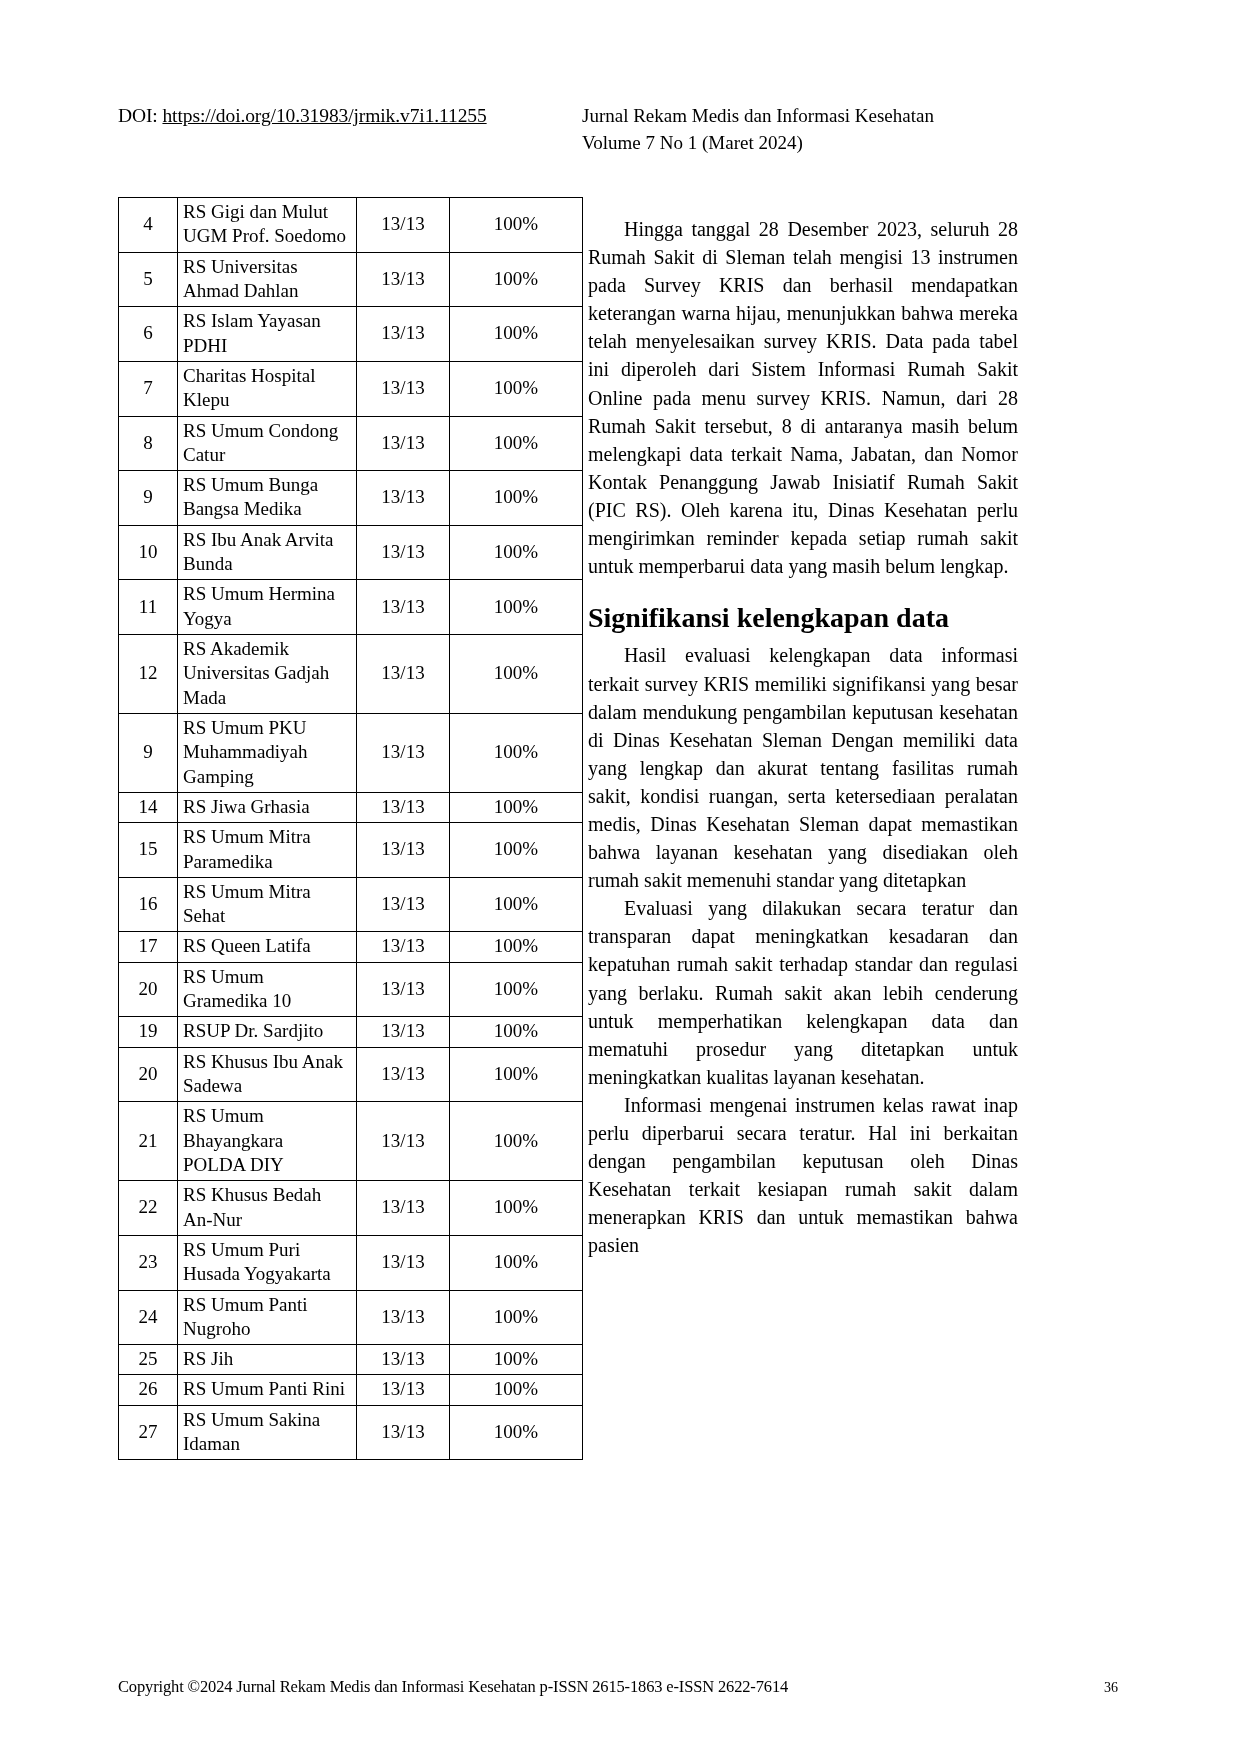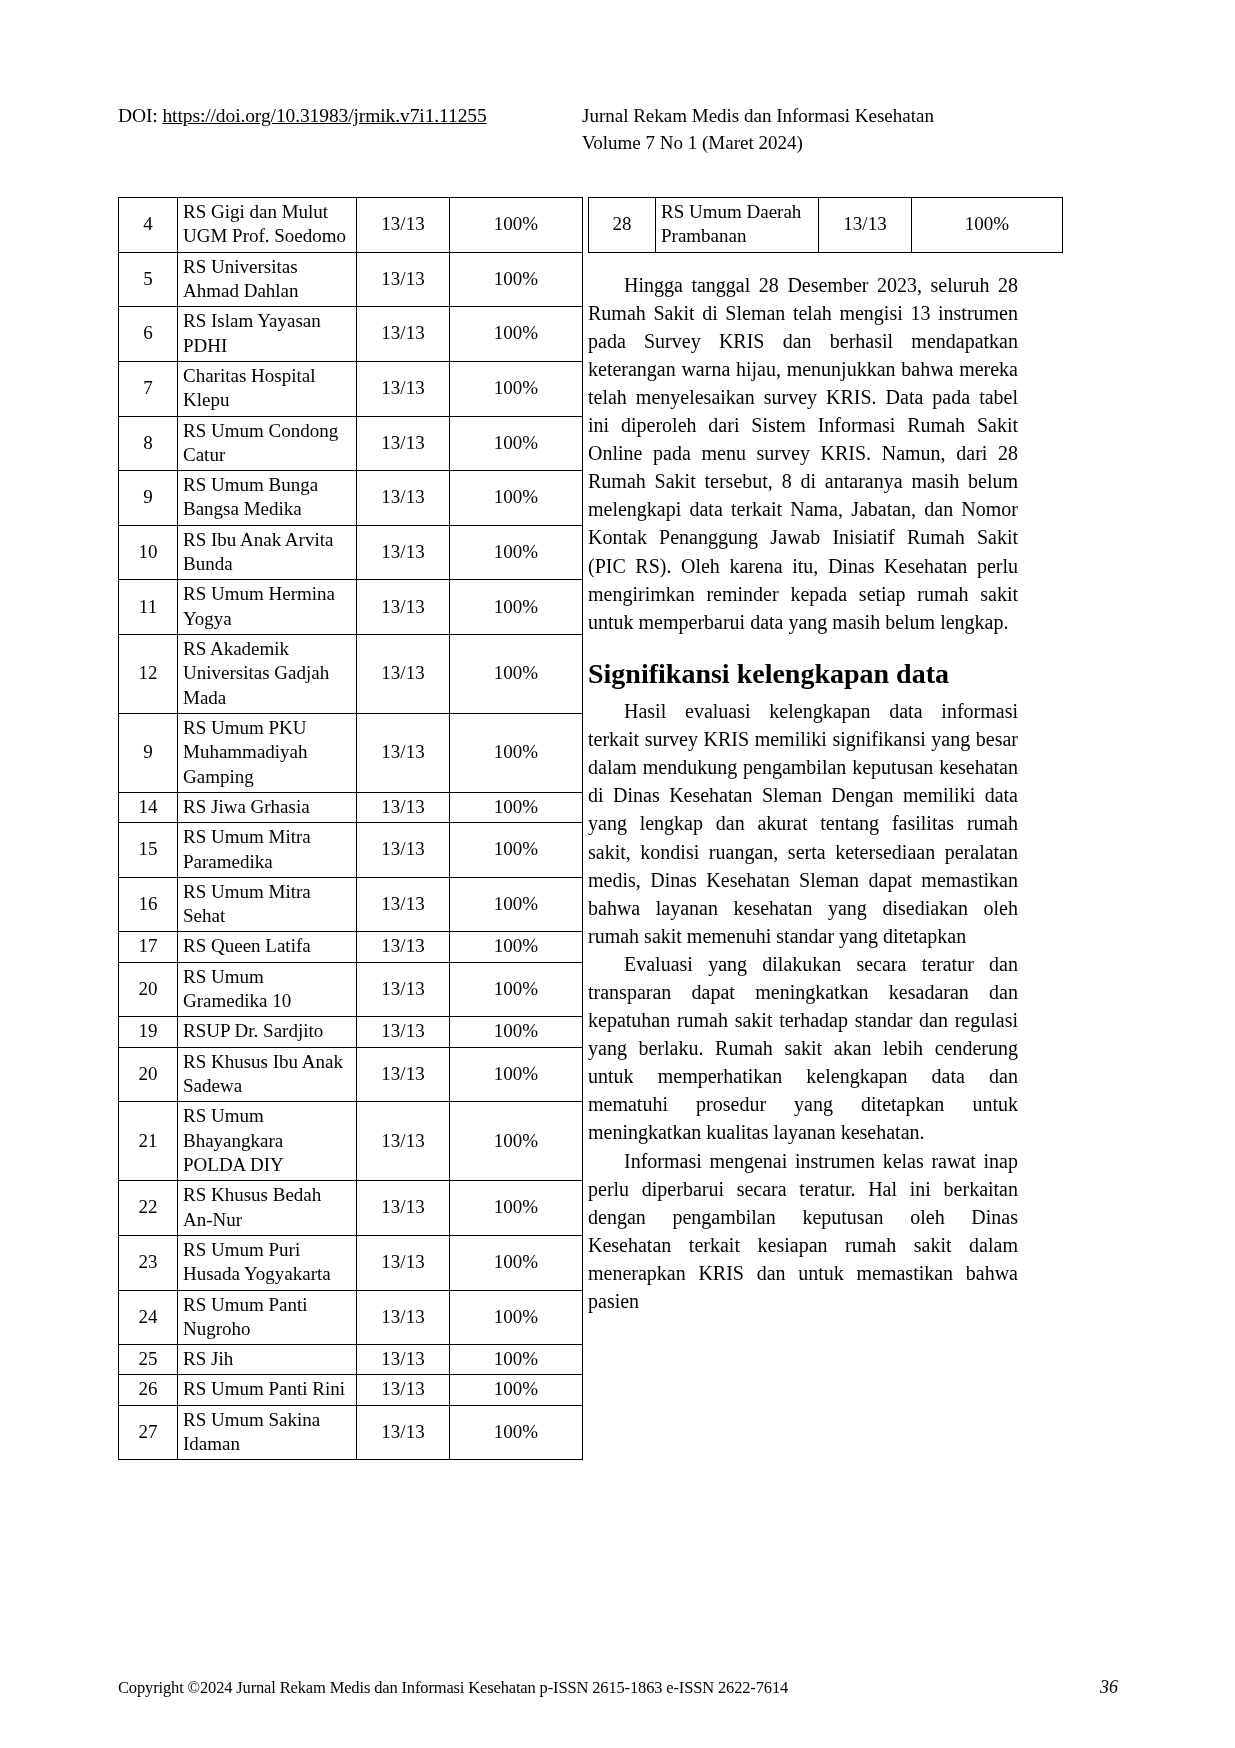--- a/index.html
+++ b/index.html
@@ -121,21 +121,21 @@
     left: 118px;
     top: 1632px;
     width: 1000px;
     display: flex;
     align-items: baseline;
     justify-content: space-between;
     font-size: 16.5px;
     gap: 20px;
   }
   .footer-note { letter-spacing: -0.15px; }
-  .footer-page { font-size: 18px; font-style: italic; }
+  .footer-page { font-size: 14px; }
 </style>
 </head>
 <body>
 
 <div class="page">
 
   <div class="header">
     <div class="header-left">
       <span>DOI: </span><a class="doi-link" href="#">https://doi.org/10.31983/jrmik.v7i1.11255</a>
     </div>
@@ -293,30 +293,20 @@
             <td class="c-name">RS Umum Sakina Idaman</td>
             <td class="c-val">13/13</td>
             <td class="c-pct">100%</td>
           </tr>
         </tbody>
       </table>
     </div>
 
     <div class="col-right">
 
-      <table class="data-table">
-        <tbody>
-          <tr>
-            <td class="r-no">28</td>
-            <td class="r-name">RS Umum Daerah Prambanan</td>
-            <td class="r-val">13/13</td>
-            <td class="r-pct">100%</td>
-          </tr>
-        </tbody>
-      </table>
 
       <p class="body-text first">Hingga tanggal 28 Desember 2023, seluruh 28 Rumah Sakit di Sleman telah mengisi 13 instrumen pada Survey KRIS dan berhasil mendapatkan keterangan warna hijau, menunjukkan bahwa mereka telah menyelesaikan survey KRIS. Data pada tabel ini diperoleh dari Sistem Informasi Rumah Sakit Online pada menu survey KRIS. Namun, dari 28 Rumah Sakit tersebut, 8 di antaranya masih belum melengkapi data terkait Nama, Jabatan, dan Nomor Kontak Penanggung Jawab Inisiatif Rumah Sakit (PIC RS). Oleh karena itu, Dinas Kesehatan perlu mengirimkan reminder kepada setiap rumah sakit untuk memperbarui data yang masih belum lengkap.</p>
 
       <h3 class="section-head">Signifikansi kelengkapan data</h3>
 
       <p class="body-text">Hasil evaluasi kelengkapan data informasi terkait survey KRIS memiliki signifikansi yang besar dalam mendukung pengambilan keputusan kesehatan di Dinas Kesehatan Sleman Dengan memiliki data yang lengkap dan akurat tentang fasilitas rumah sakit, kondisi ruangan, serta ketersediaan peralatan medis, Dinas Kesehatan Sleman dapat memastikan bahwa layanan kesehatan yang disediakan oleh rumah sakit memenuhi standar yang ditetapkan</p>
       <p class="body-text">Evaluasi yang dilakukan secara teratur dan transparan dapat meningkatkan kesadaran dan kepatuhan rumah sakit terhadap standar dan regulasi yang berlaku. Rumah sakit akan lebih cenderung untuk memperhatikan kelengkapan data dan mematuhi prosedur yang ditetapkan untuk meningkatkan kualitas layanan kesehatan.</p>
       <p class="body-text">Informasi mengenai instrumen kelas rawat inap perlu diperbarui secara teratur. Hal ini berkaitan dengan pengambilan keputusan oleh Dinas Kesehatan terkait kesiapan rumah sakit dalam menerapkan KRIS dan untuk memastikan bahwa pasien</p>
     </div>
   </div>

